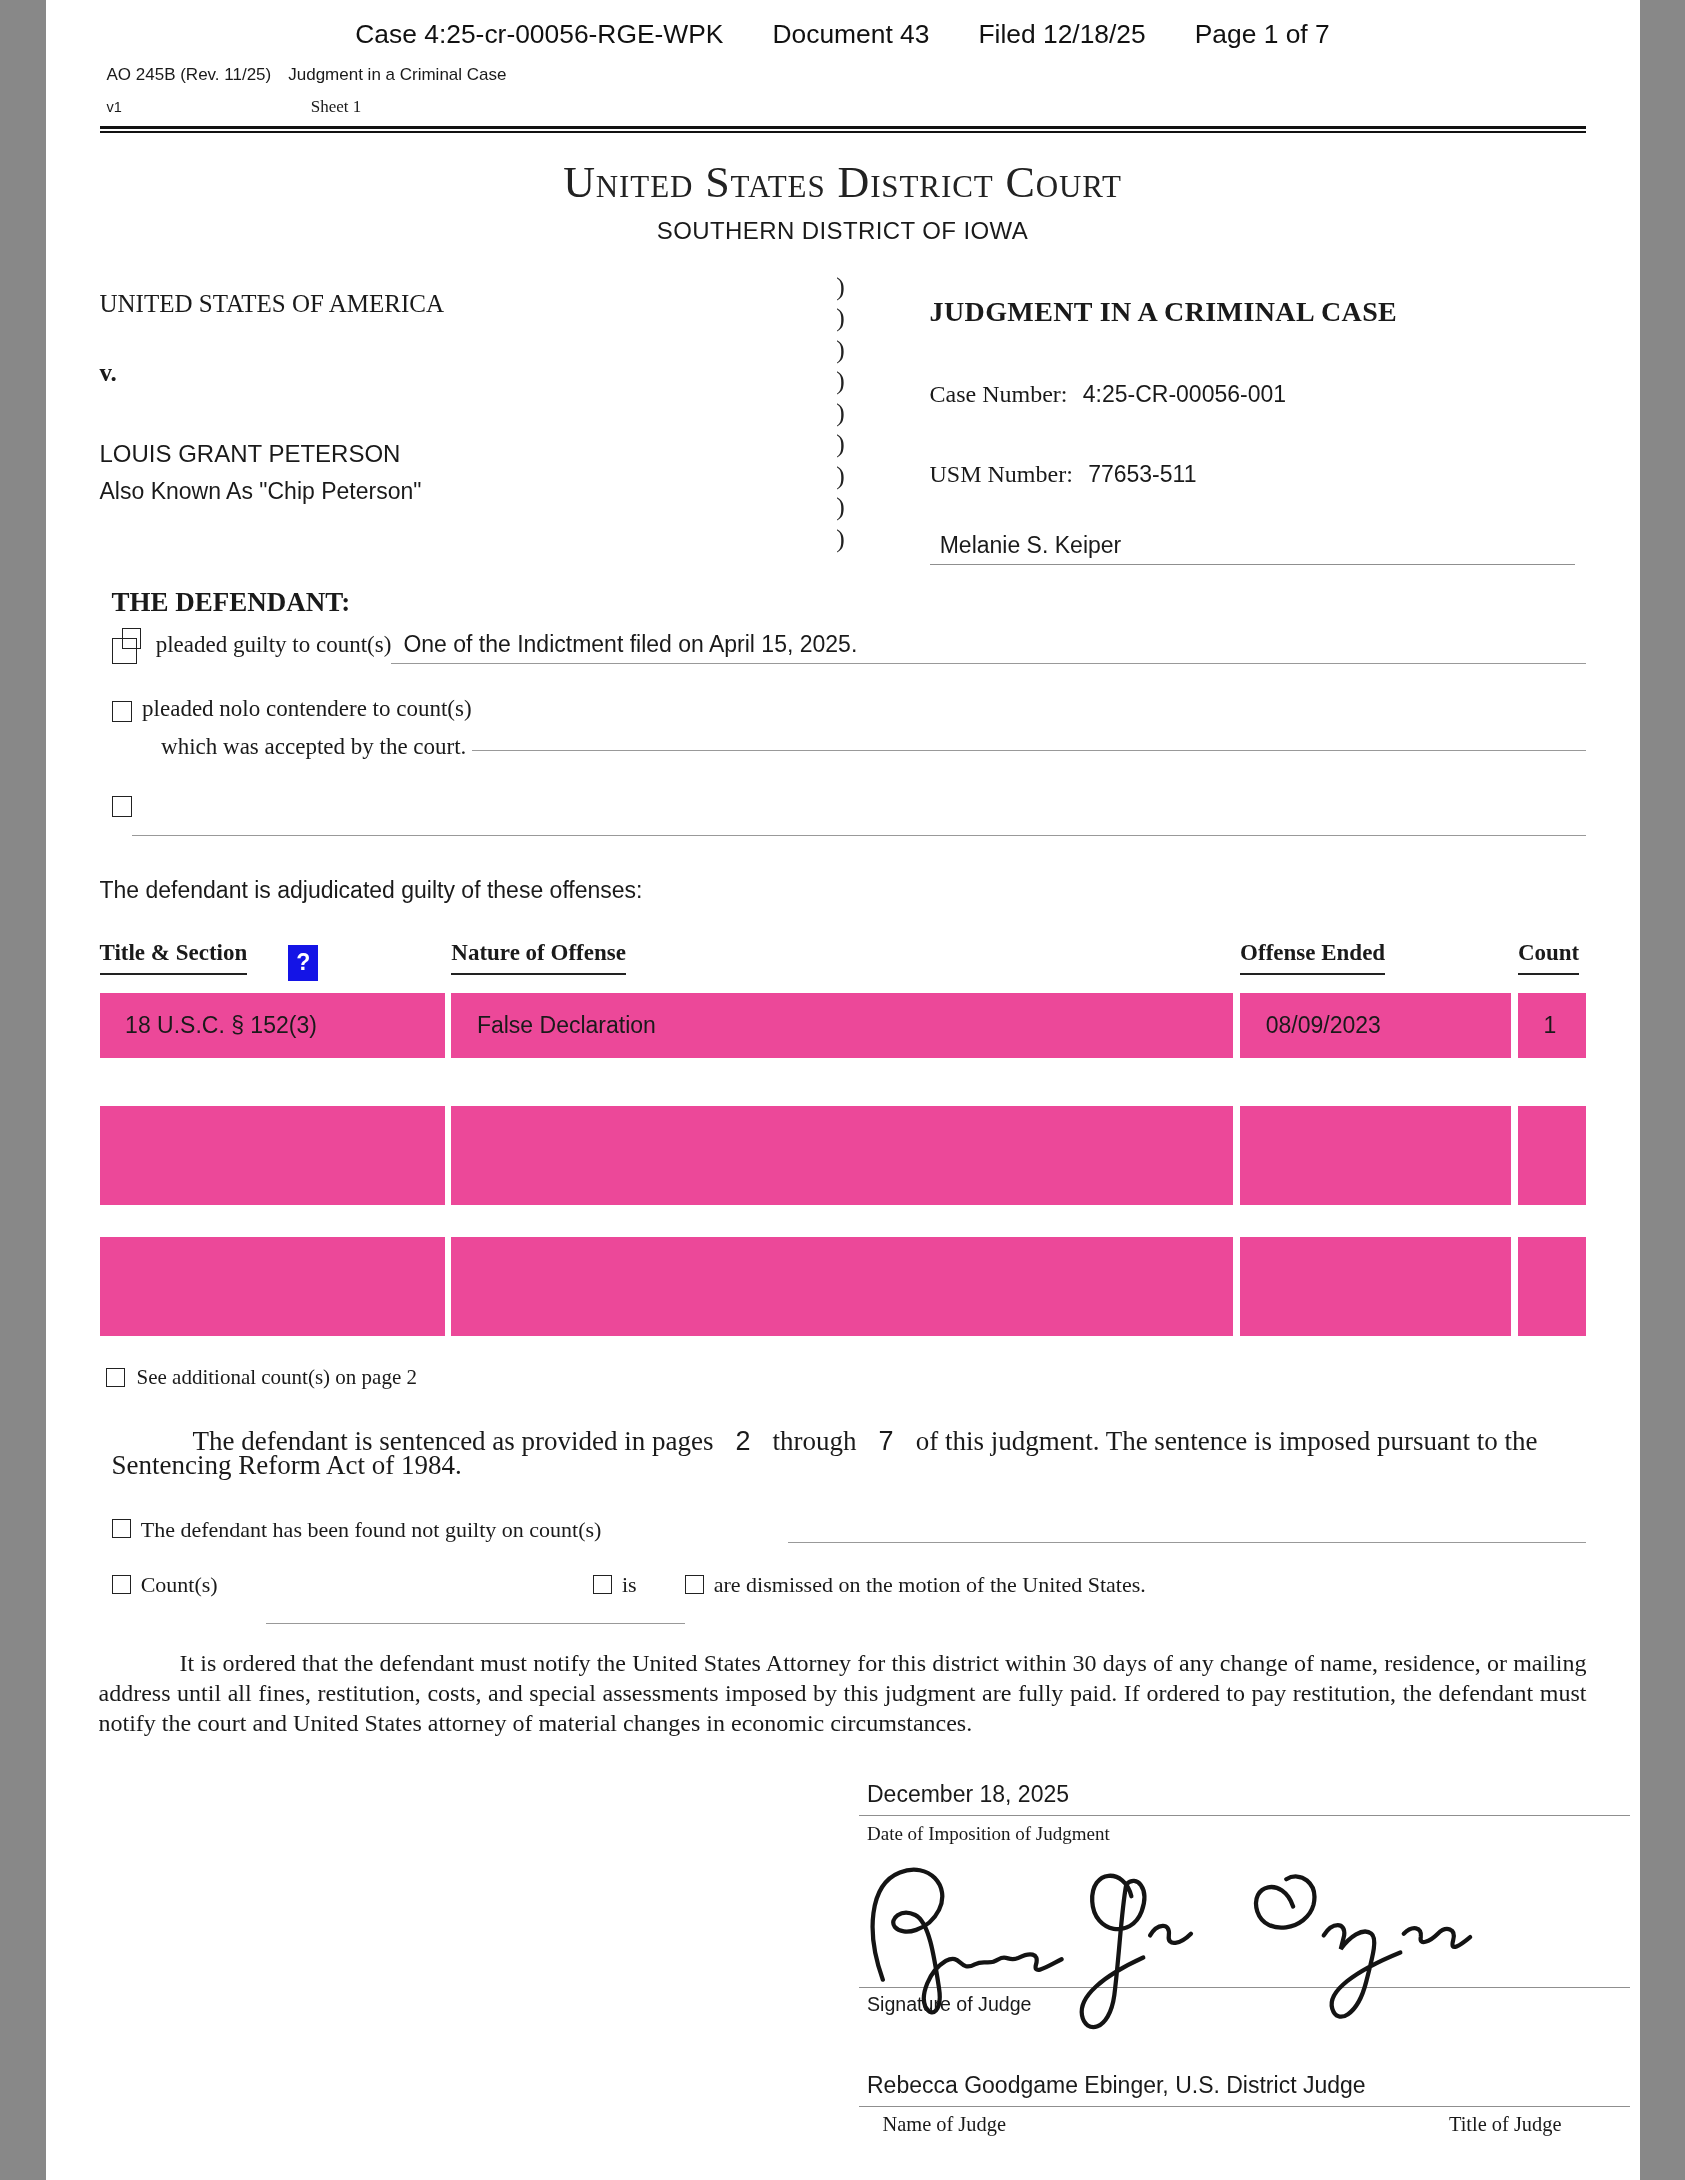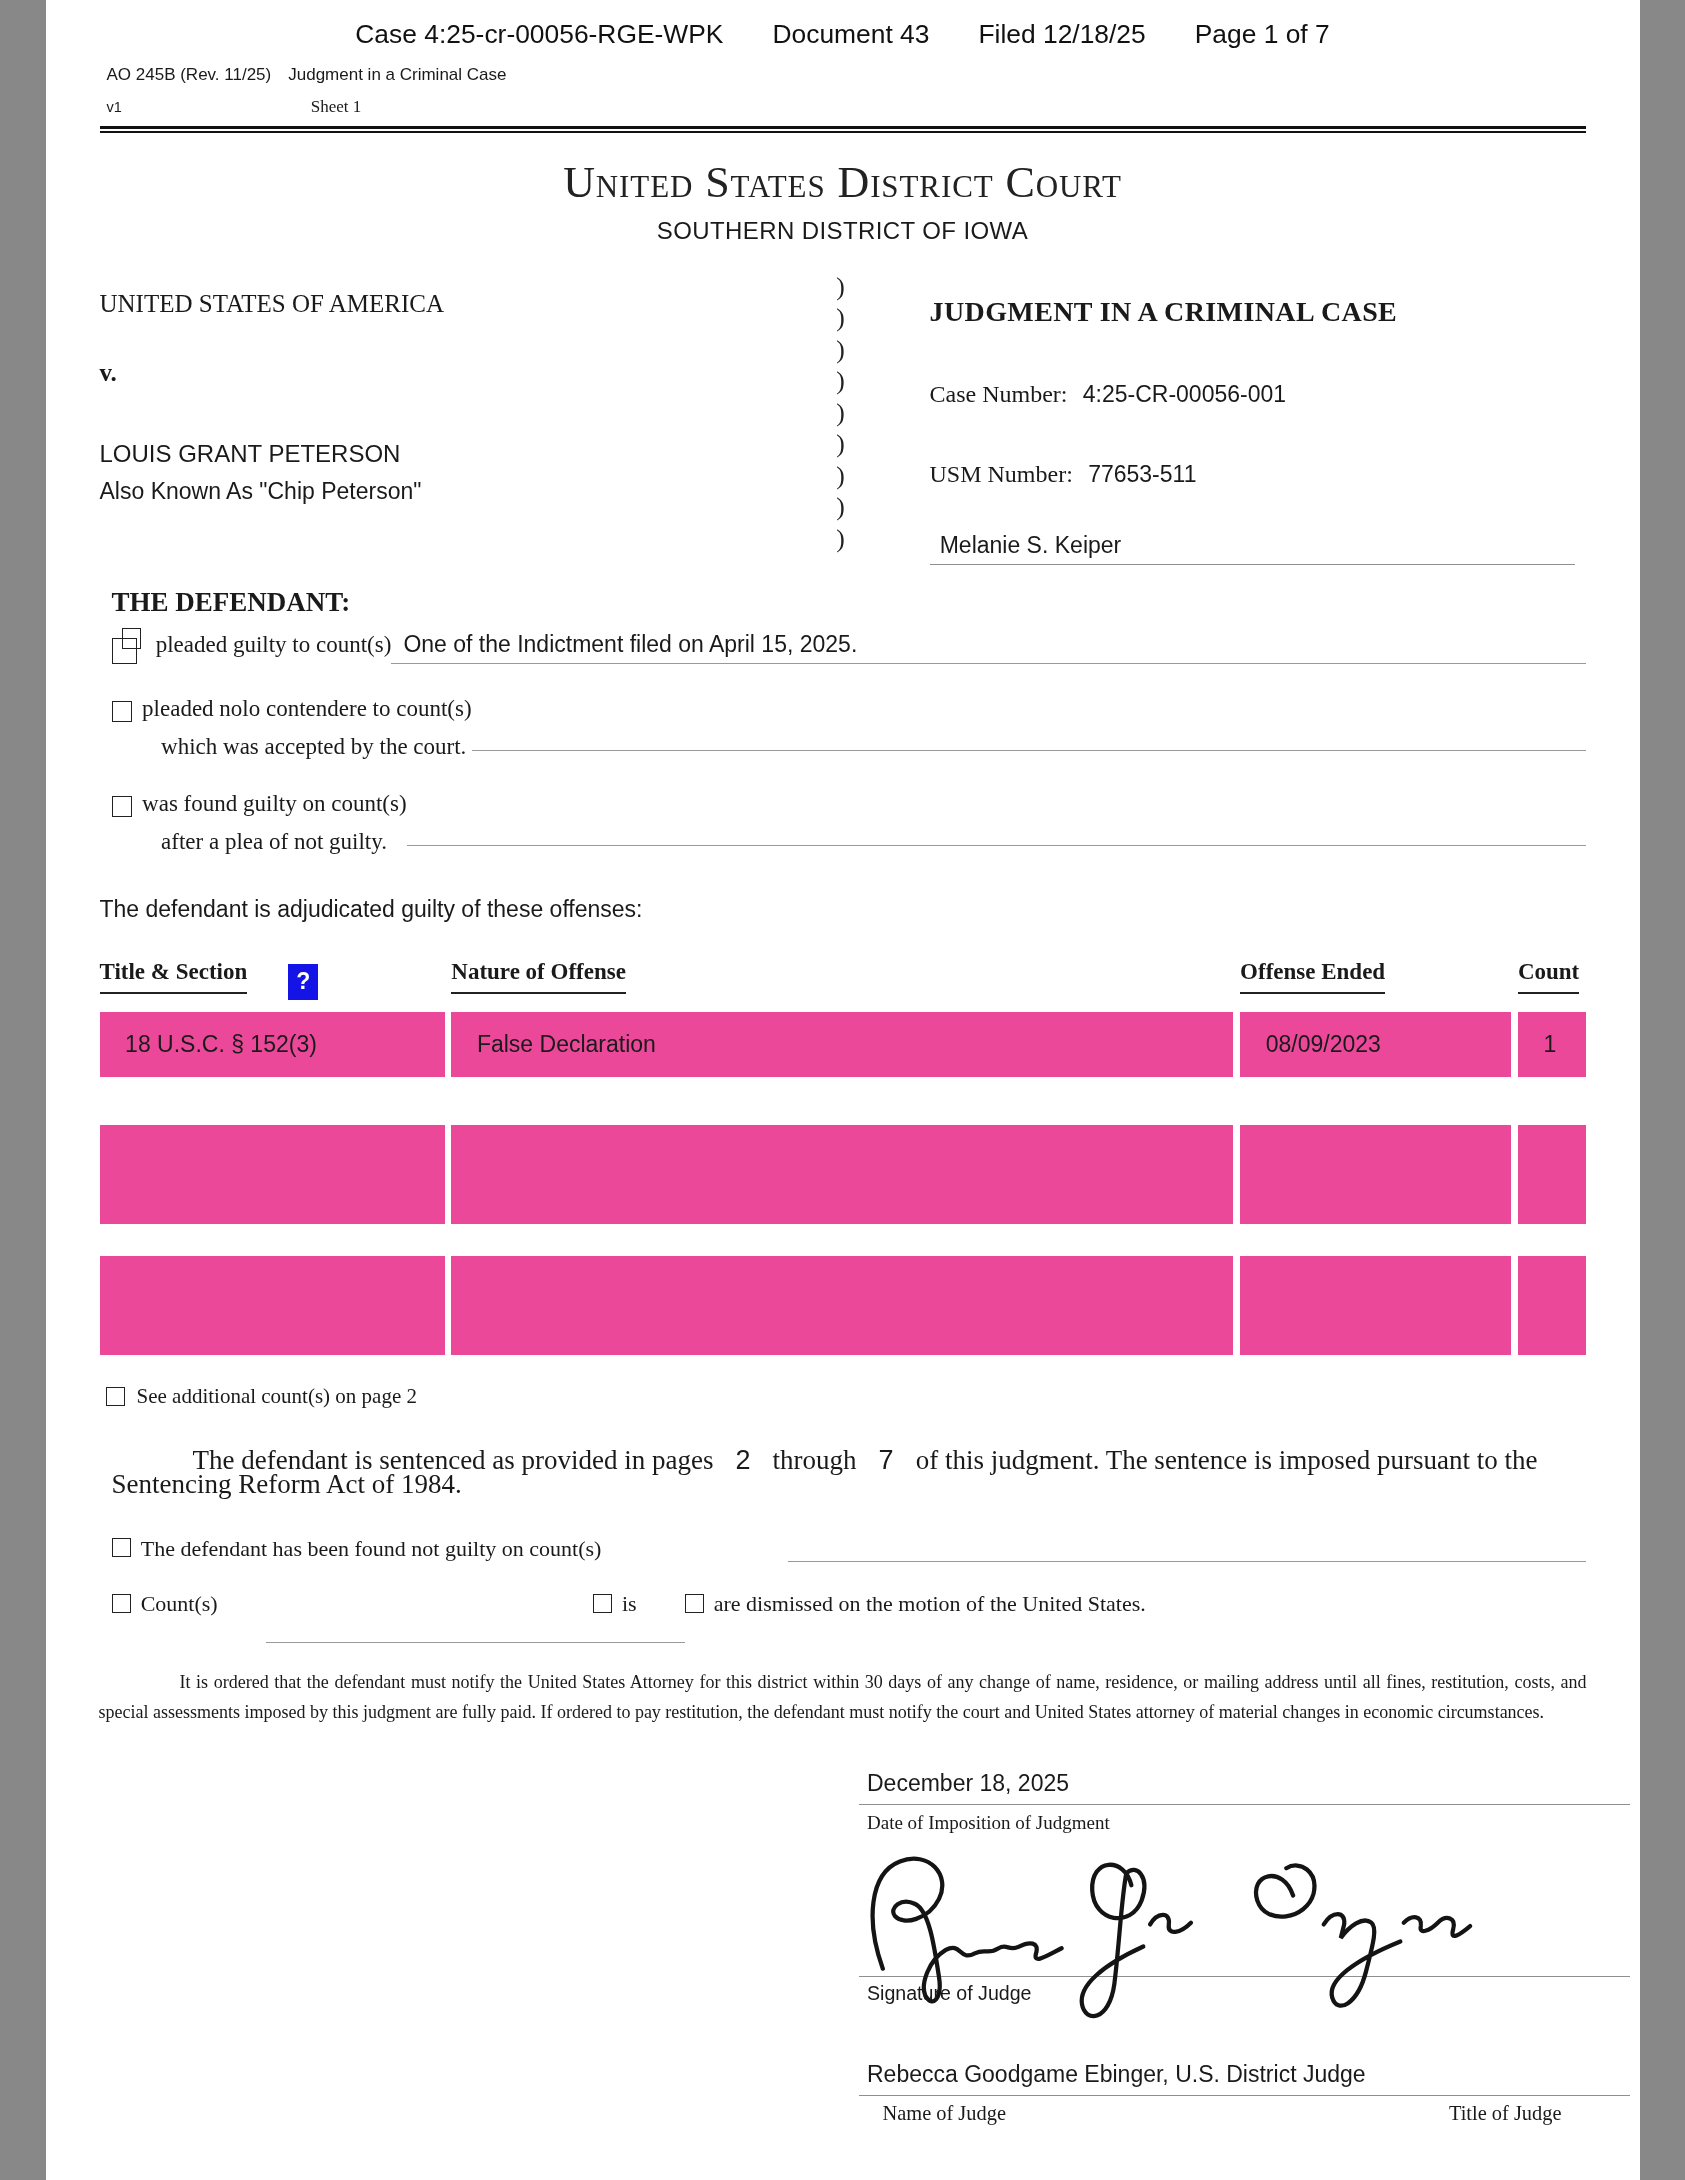--- a/index.html
+++ b/index.html
@@ -91,21 +91,21 @@
   .notguilty-row { display:flex; align-items:flex-end; margin:37px 54px 0 66px; font-size:22px; }
   .notguilty-row .lbl { padding-left:10.2px; }
   .notguilty-row .ng-line { flex:1; border-bottom:1.7px solid #999; margin-left:187px; height:29px; }
   .counts-row { display:flex; align-items:center; margin:29px 54px 0 66px; font-size:22px; }
   .counts-row .lbl { padding-left:10.2px; }
   .counts-row .spacer { width:375px; }
   .counts-row .is-lbl { margin:0 48px 0 10.2px; }
   .counts-row .dis-lbl { padding-left:10.2px; }
   .counts-line { margin:25.6px 0 0 220px; width:419px; border-bottom:1.7px solid #999; }
 
-  .order-para { margin:24px 53px 0 53px; font-size:18px; line-height:30px; text-align:justify; text-indent:81px; }
+  .order-para { margin:24px 53px 0 53px; font-size:24px; line-height:30px; text-align:justify; text-indent:81px; }
 
   
   .sig-col { margin-left:813px; width:771px; }
   .imposition { margin-top:43px; }
   .date-value { font-family:"Liberation Sans", sans-serif; font-size:23px; padding-left:8.5px; }
   .u-line { border-bottom:1.7px solid #8f8f8f; margin-top:6.8px; }
   .small-label { font-size:19px; margin-top:6.8px; padding-left:8.5px; }
   .sig-area { position:relative; height:183px; margin-top:6.8px; }
   .sig-area svg { position:absolute; left:-8.5px; top:0; }
   .sig-area .u-line { position:absolute; left:0; right:0; top:135px; margin-top:0; }
@@ -188,24 +188,20 @@
     <span class="cb" style="cursor:pointer; margin-top:5.1px;"></span>
     <span class="plea-label">
       <div>pleaded nolo contendere to count(s)</div>
       <div class="l2">which was accepted by the court.</div>
     </span>
     <span class="plea-fill mid"></span>
   </div>
 
   <div class="plea-row" style="margin-top:31px;">
     <span class="cb" style="cursor:pointer; margin-top:5.1px;"></span>
-    <span class="plea-label">
-      <div>was found guilty on count(s)</div>
-      <div class="l2">after a plea of not guilty.</div>
-    </span>
     <span class="plea-fill mid"></span>
   </div>
 
   <div class="adjudicated">The defendant is adjudicated guilty of these offenses:</div>
 
   <div class="offense-table">
     <div class="tbl-grid">
       <div class="hdr-cell">
         <span class="hdr-text">Title &amp; Section</span><span class="hdr-help">?</span>
       </div>

